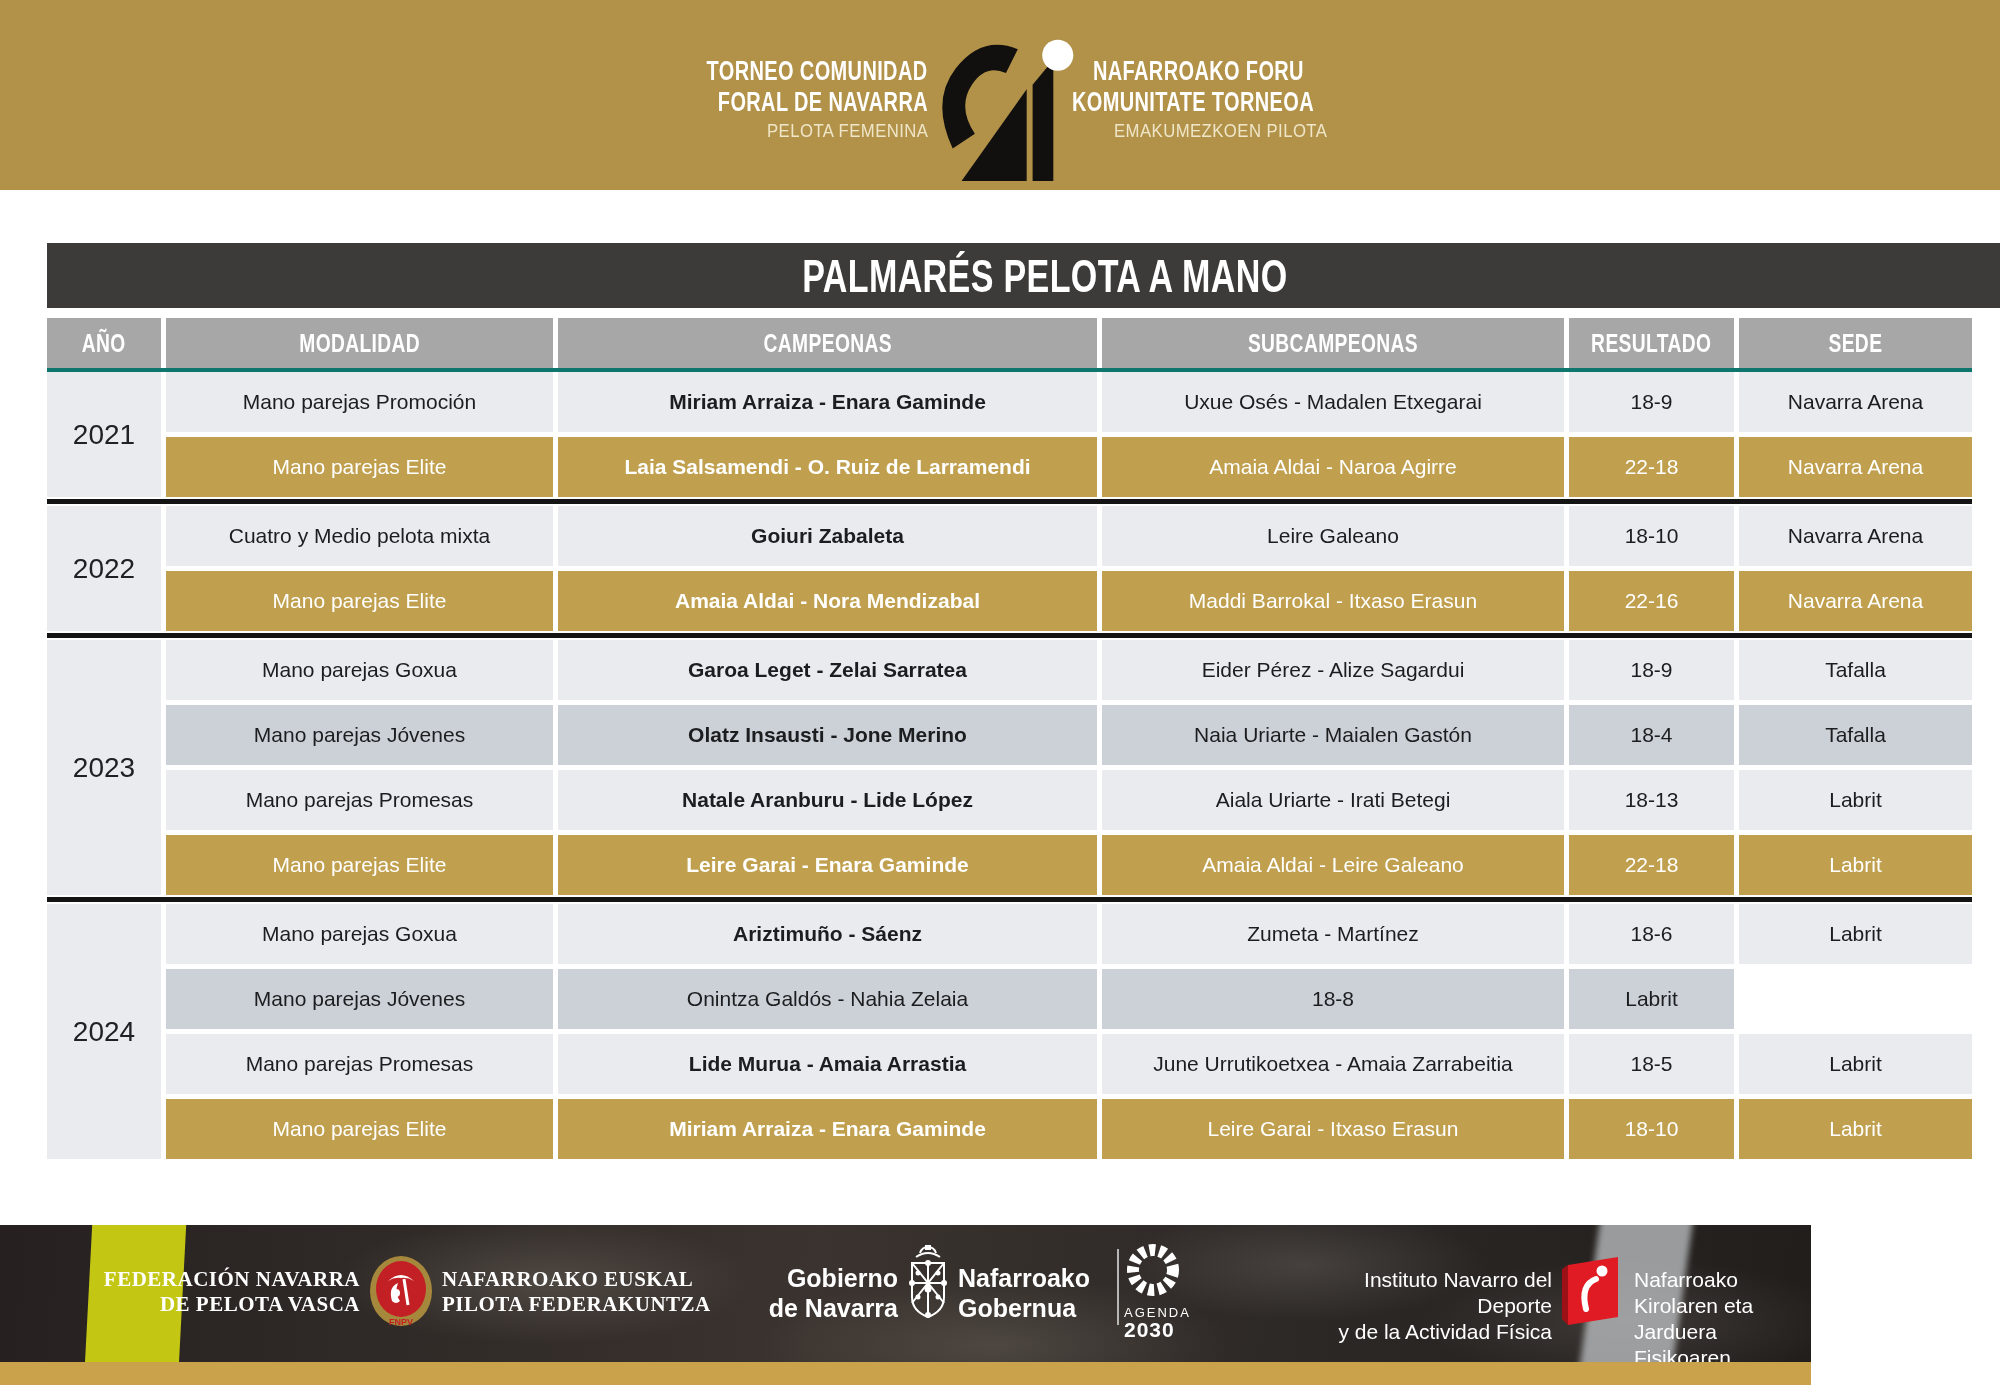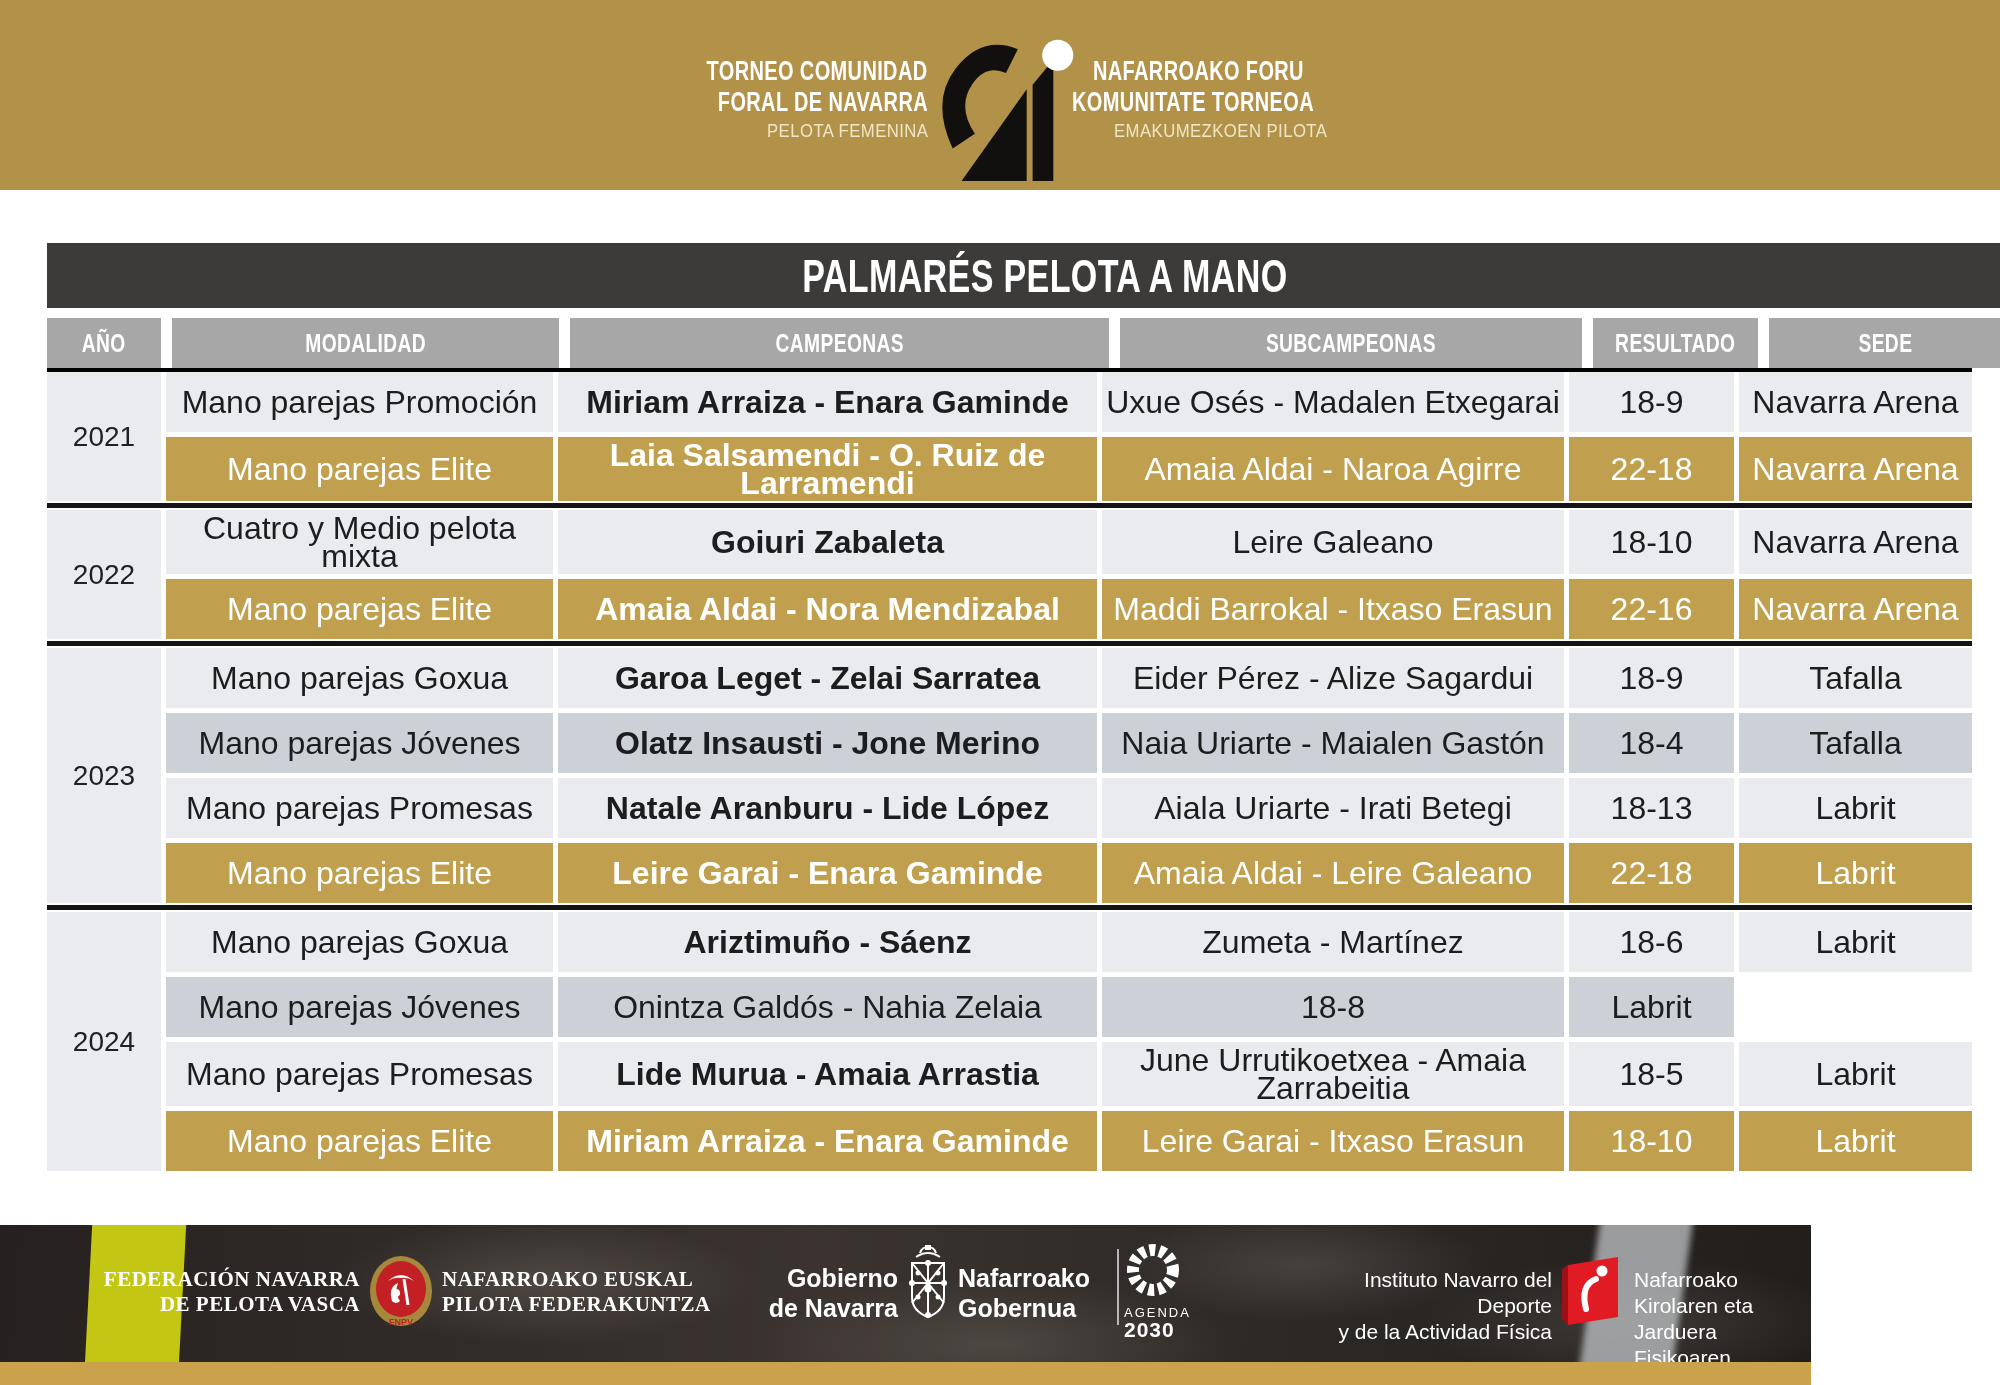--- a/index.html
+++ b/index.html
@@ -14,34 +14,34 @@
   .b-left .cond{transform-origin:right center;}
   .b-right .cond{transform-origin:left center;}
   .b-sub{font-size:19px;line-height:26px;color:#efe6c8;letter-spacing:1px;}
   .b-sub .cond{font-weight:normal;transform:scaleX(.88);}
   .logo{position:absolute;left:928px;top:36px;width:150px;height:148px;}
   
   .titlebar{position:absolute;left:47px;top:243px;width:1996px;height:65px;background:#3c3b3a;
             display:flex;align-items:center;justify-content:center;color:#fff;font-size:46px;}
   
   .thead{position:absolute;left:47px;top:318px;width:1925px;display:grid;
-         grid-template-columns:114px 387px 539px 462px 165px 233px;gap:11px;
-         border-bottom:4px solid #000000;}
+         grid-template-columns:114px 387px 539px 462px 165px 233px;gap:5px;
+         border-bottom:4px solid #0f766e;}
   .hcell{height:50px;background:#a7a7a7;display:flex;align-items:center;justify-content:center;
          color:#fff;font-size:26px;}
   
   .tbody{position:absolute;left:47px;top:372px;width:1925px;}
   .gsep{height:5px;background:#141414;margin:2px 0;}
   .group{display:flex;gap:5px;}
   .ycell{width:114px;background:#e9ebee;display:flex;align-items:center;justify-content:center;
          font-size:28px;color:#202124;}
   .rows{flex:1;display:flex;flex-direction:column;gap:5px;}
   .row{display:grid;grid-template-columns:387px 539px 462px 165px 233px;gap:5px;}
   .cell{min-height:60px;display:flex;align-items:center;justify-content:center;text-align:center;
-        font-size:32px;color:#1c1d1f;padding:4px 0;box-sizing:border-box;line-height:28px;}
+        font-size:21px;color:#1c1d1f;padding:4px 0;box-sizing:border-box;line-height:28px;}
   .row.light .cell{background:#e9ebee;}
   .row.mid .cell{background:#ccd1d8;}
   .row.gold .cell{background:#c0a04e;color:#fff;}
   .cell.campeonas{font-weight:bold;}
   
   .photo{position:absolute;left:0;top:1225px;width:1811px;height:160px;overflow:hidden;color:#fff;
      background:
        radial-gradient(300px 90px at 30% 35%,rgba(135,128,118,.32),transparent 70%),
        radial-gradient(340px 100px at 55% 75%,rgba(150,142,130,.25),transparent 70%),
        radial-gradient(260px 80px at 72% 25%,rgba(160,152,145,.22),transparent 70%),

